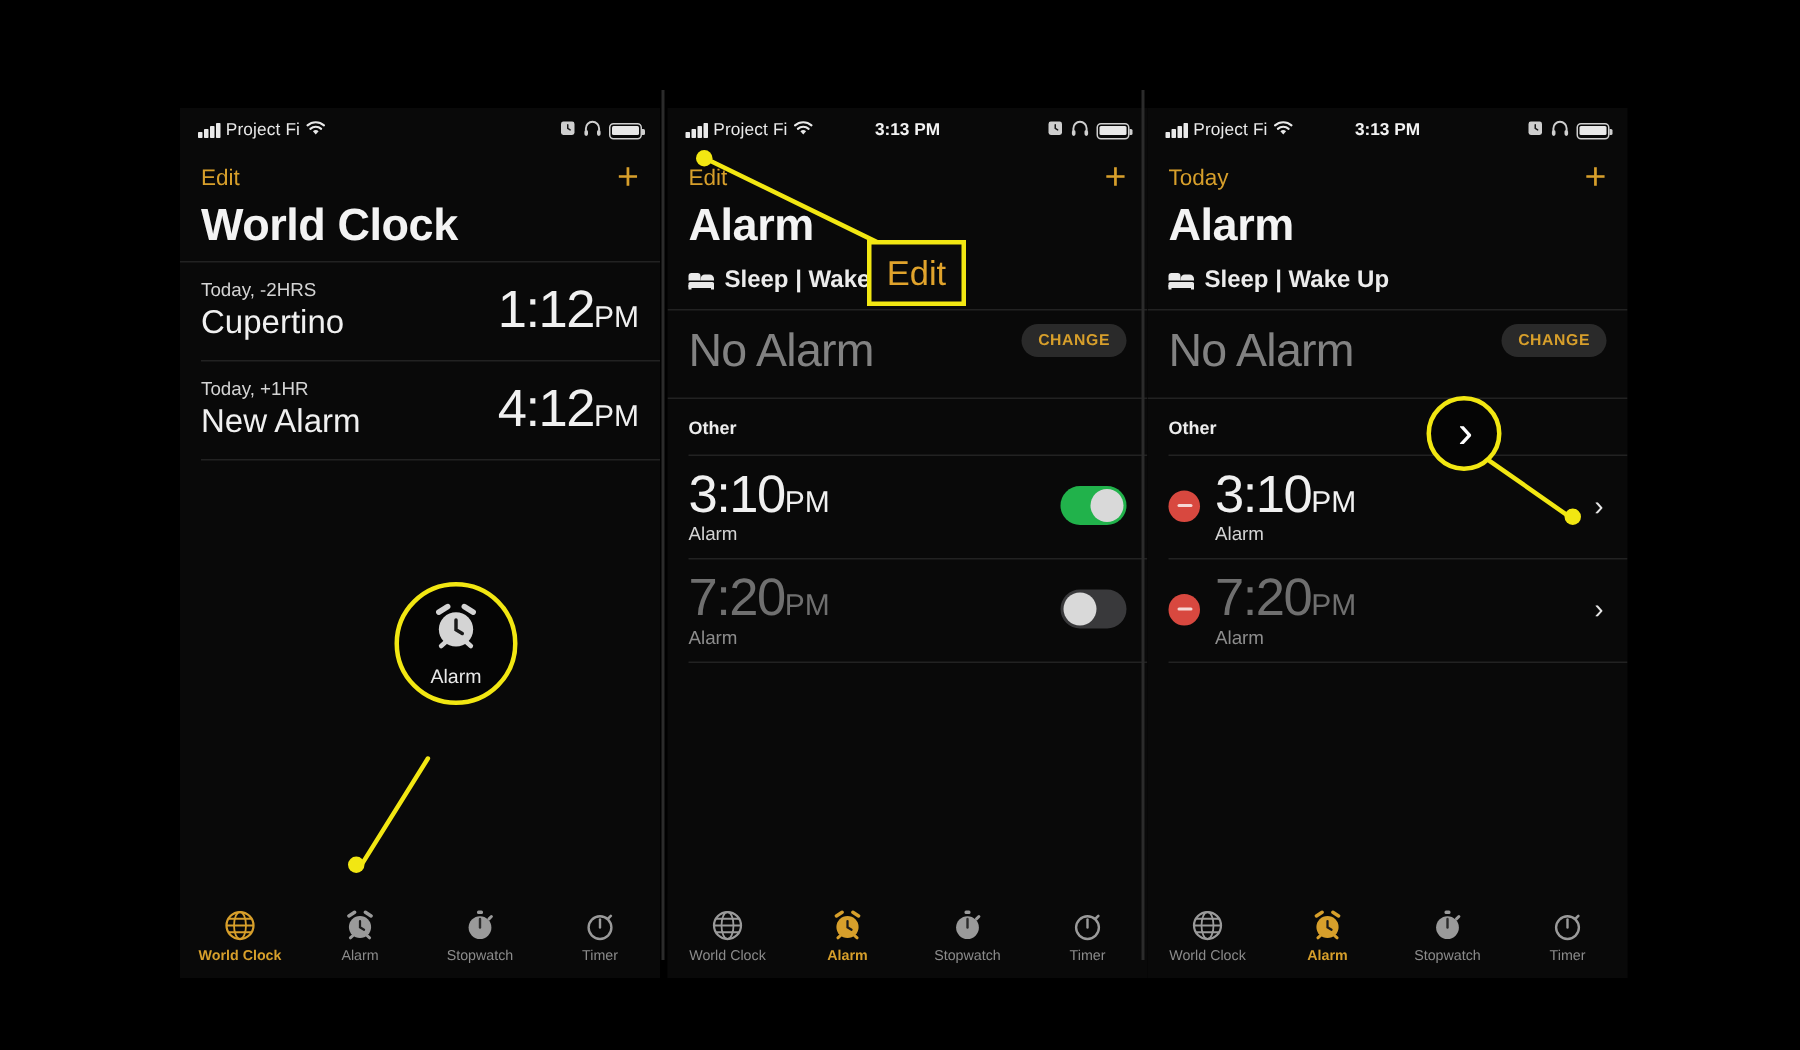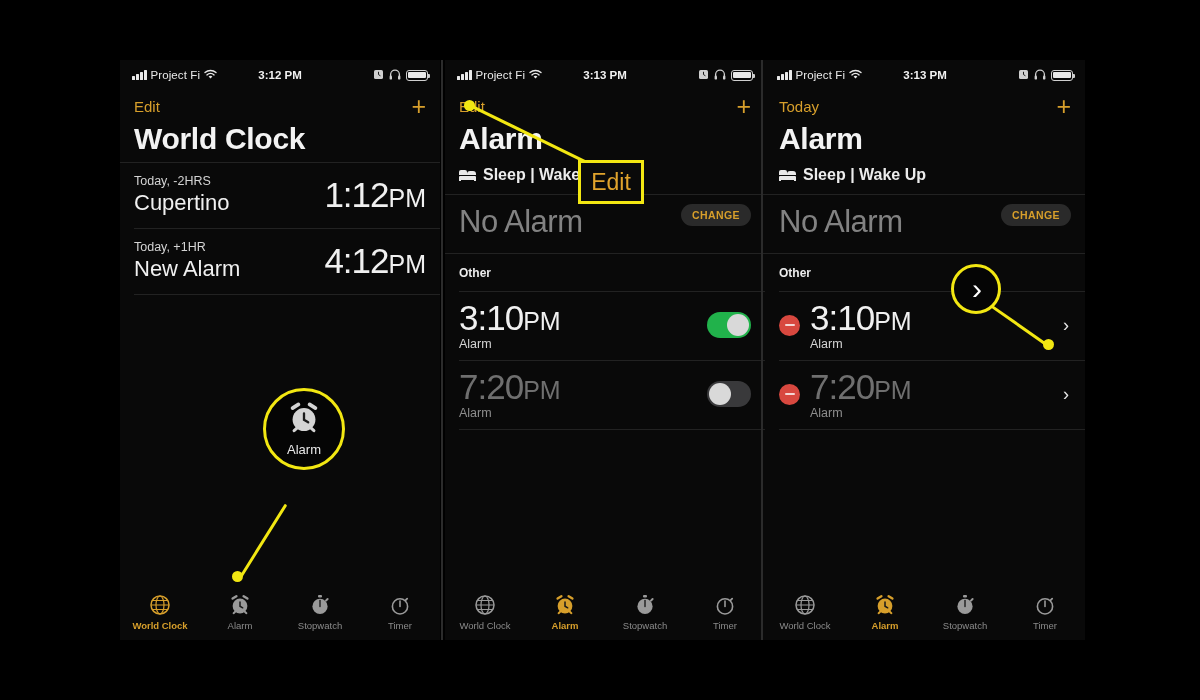--- a/index.html
+++ b/index.html
@@ -2,21 +2,21 @@
 <html><head>
 <meta charset="utf-8">
 <style>
   * { margin:0; padding:0; box-sizing:border-box; }
   html,body { width:1200px; height:700px; background:#000; overflow:hidden; }
   body { font-family:"Liberation Sans", sans-serif; -webkit-font-smoothing:antialiased; }
 
   #stage { position:relative; width:1200px; height:700px; background:#000; }
 
   .phone {
-    position:absolute; top:60px; width:320px; height:580px;
+    position:absolute; top:72px; width:320px; height:580px;
     background:#090909; overflow:hidden;
   }
   #phone1 { left:120px; }
   #phone2 { left:445px; }
   #phone3 { left:765px; }
 
   .panel-divider { position:absolute; top:60px; width:2px; height:580px; background:#2b2b2b; }
 
   
   .statusbar {
@@ -72,21 +72,21 @@
   .section-head { font-size:12px; font-weight:bold; color:#ececec; padding:12px 14px 11px; }
 
   .alarm-row { display:flex; align-items:center; padding:7px 14px 9px; gap:10px; }
   .minus-btn {
     width:21px;height:21px;border-radius:50%;background:#d8483f;flex:none;
     display:flex;align-items:center;justify-content:center;
   }
   .minus-btn::before{content:"";width:10px;height:2px;background:#f5d7d4;border-radius:1px;}
   .alarm-main { flex:1; min-width:0; }
   .alarm-time { font-size:35px; font-weight:300; color:#f0f0f0; line-height:1.06; letter-spacing:-1px; }
-  .alarm-time .ampm { font-size:25px; font-weight:400; letter-spacing:0; }
+  .alarm-time .ampm { font-size:20px; font-weight:400; letter-spacing:0; }
   .alarm-sub { font-size:12.5px; color:#d4d4d4; margin-top:1px; }
   .alarm-row.off .alarm-time { color:#6f6f6f; }
   .alarm-row.off .alarm-sub { color:#8d8d8d; }
 
   .toggle { width:44px;height:26px;border-radius:13px;position:relative;flex:none; }
   .toggle.on { background:#21b24b; }
   .toggle.off { background:#39393b; }
   .toggle .knob{position:absolute;top:2px;width:22px;height:22px;border-radius:50%;background:#d9d9d9;}
   .toggle.on .knob{right:2px;}
   .toggle.off .knob{left:2px;}
@@ -135,21 +135,20 @@
           </span>
         <span class="sb-carrier">Project Fi</span>
         <span>
           <svg width="13" height="11" viewBox="0 0 13 11">
               <path d="M6.5 9.6 4.6 7.5a2.9 2.9 0 0 1 3.8 0z" fill="#e9e9e9"></path>
               <path d="M2.9 5.9a5.4 5.4 0 0 1 7.2 0" stroke="#e9e9e9" stroke-width="1.4" fill="none" stroke-linecap="round"></path>
               <path d="M1 3.6a8.3 8.3 0 0 1 11 0" stroke="#e9e9e9" stroke-width="1.4" fill="none" stroke-linecap="round"></path>
             </svg>
         </span>
       </div>
-      <div class="sb-time">3:12 PM</div>
       <div class="sb-right">
         <span>
           <svg width="11" height="11" viewBox="0 0 11 11">
               <rect x="1" y="1" width="9" height="9" rx="1.6" fill="#cfcfcf"></rect>
               <path d="M5.5 3.2v2.4l1.6 1" stroke="#1a1a1a" stroke-width="1" fill="none" stroke-linecap="round"></path>
             </svg>
         </span>
         <span>
           <svg width="12" height="11" viewBox="0 0 12 11">
               <path d="M1.6 7.2V5.6a4.4 4.4 0 0 1 8.8 0v1.6" stroke="#cfcfcf" stroke-width="1.3" fill="none"></path>

